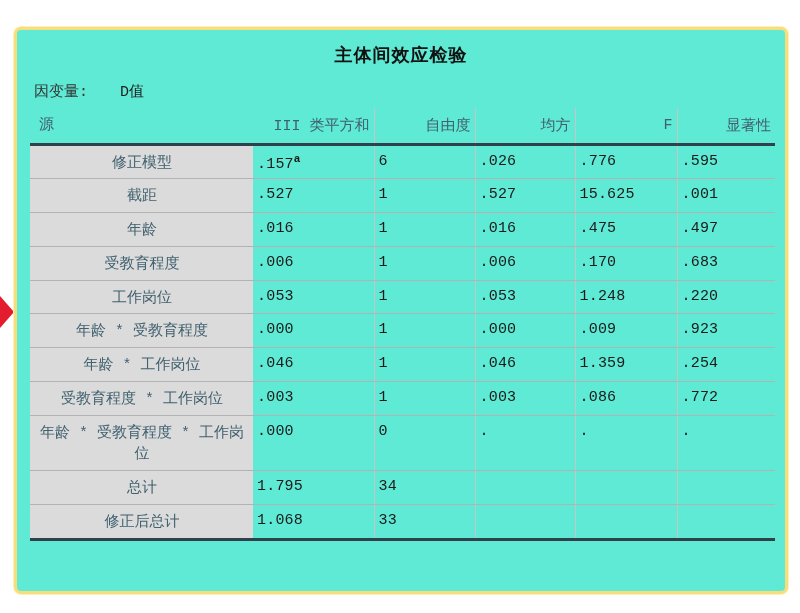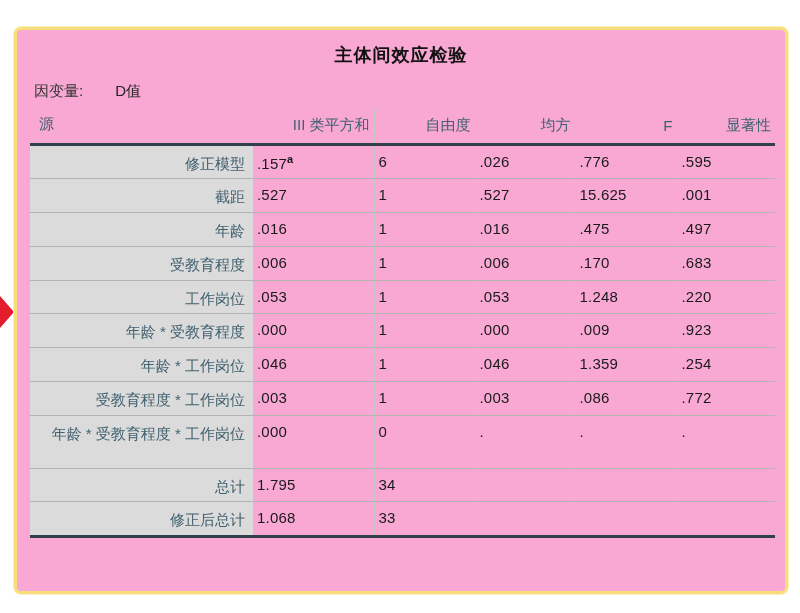--- a/index.html
+++ b/index.html
@@ -7,24 +7,25 @@
     width: 800px; height: 613px;
     background: #ffffff;
     font-family: "Liberation Sans", "DejaVu Sans", sans-serif;
     position: relative;
     overflow: hidden;
   }
   .frame {
     position: absolute;
     left: 14px; top: 27px;
     width: 774px; height: 567px;
-    background: #f9a8d4;
+    background: #5eead4;
     border: 3px solid #F8DE7A;
     border-radius: 7px;
     box-shadow: 0 0 0 1px #FDF0C0;
+    font-family: Liberation Mono, monospace;
   }
   .title {
     margin-top: 13px;
     text-align: center;
     font-size: 18px;
     font-weight: bold;
     color: #111111;
     letter-spacing: 1px;
   }
   .depvar {
@@ -60,21 +61,21 @@
     padding-left: 9px;
     vertical-align: bottom;
     padding-bottom: 9px;
   }
   thead th.vline, tbody td.vline { border-left: 1px solid #C6C6C6; }
   tbody tr { height: 33px; }
   tbody th.lbl {
     background: #DBDBDB;
     color: #41616F;
     font-weight: normal;
-    text-align: right;
+    text-align: center;
     vertical-align: top;
     padding: 7px 8px 4px 9px;
     border-bottom: 1px solid #B3B3B3;
     line-height: 1.45;
   }
   tbody td.num {
     text-align: left;
     vertical-align: top;
     color: #1A1A1A;
     padding: 7px 16px 4px 4px;

